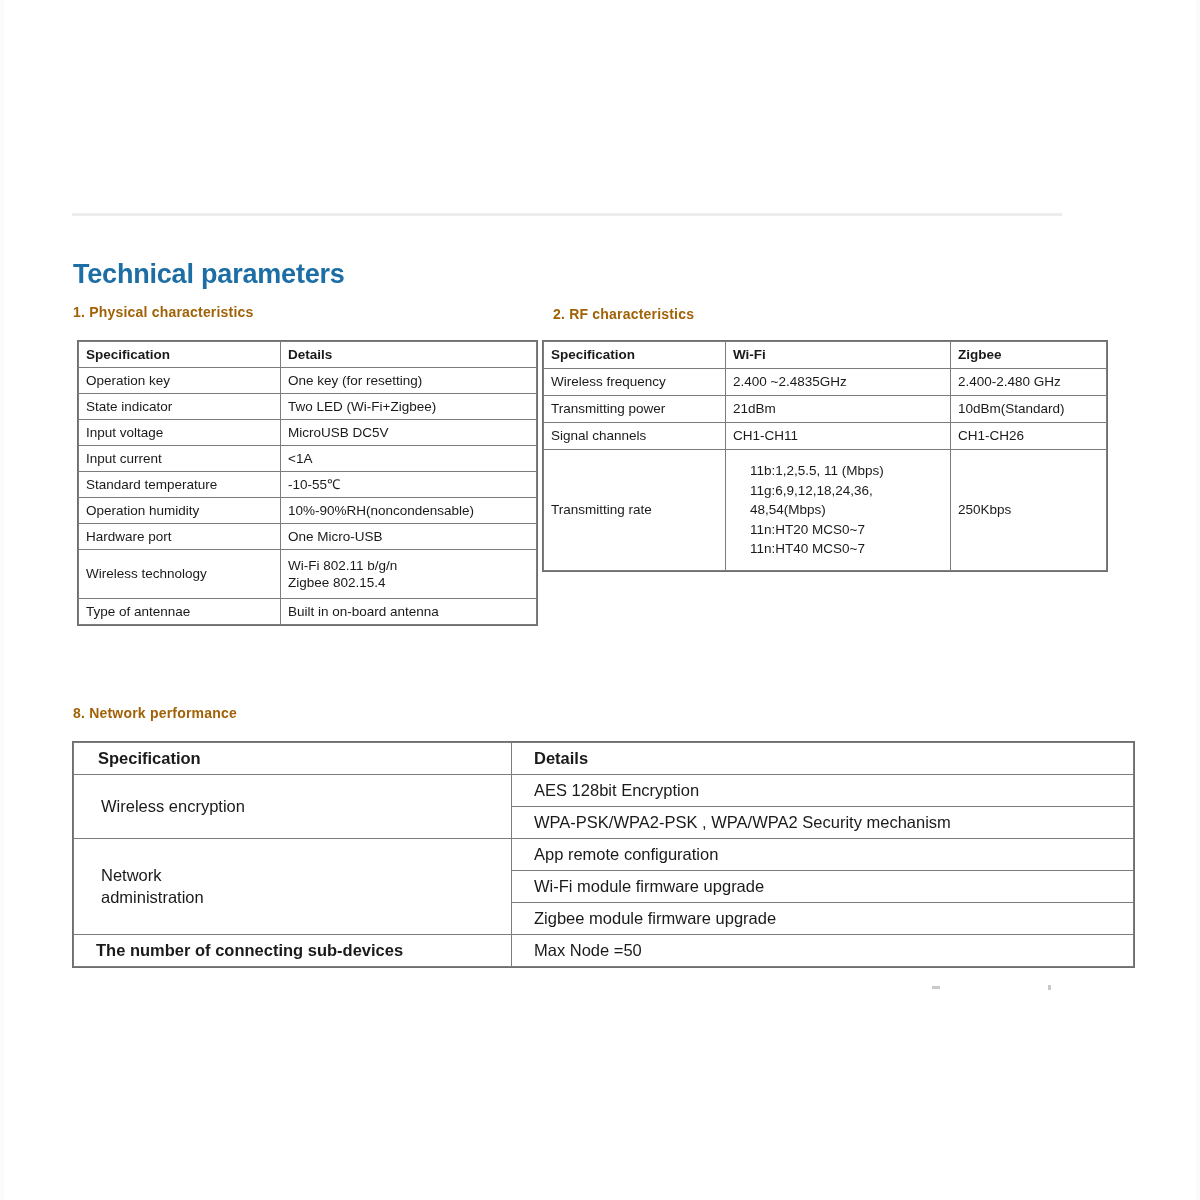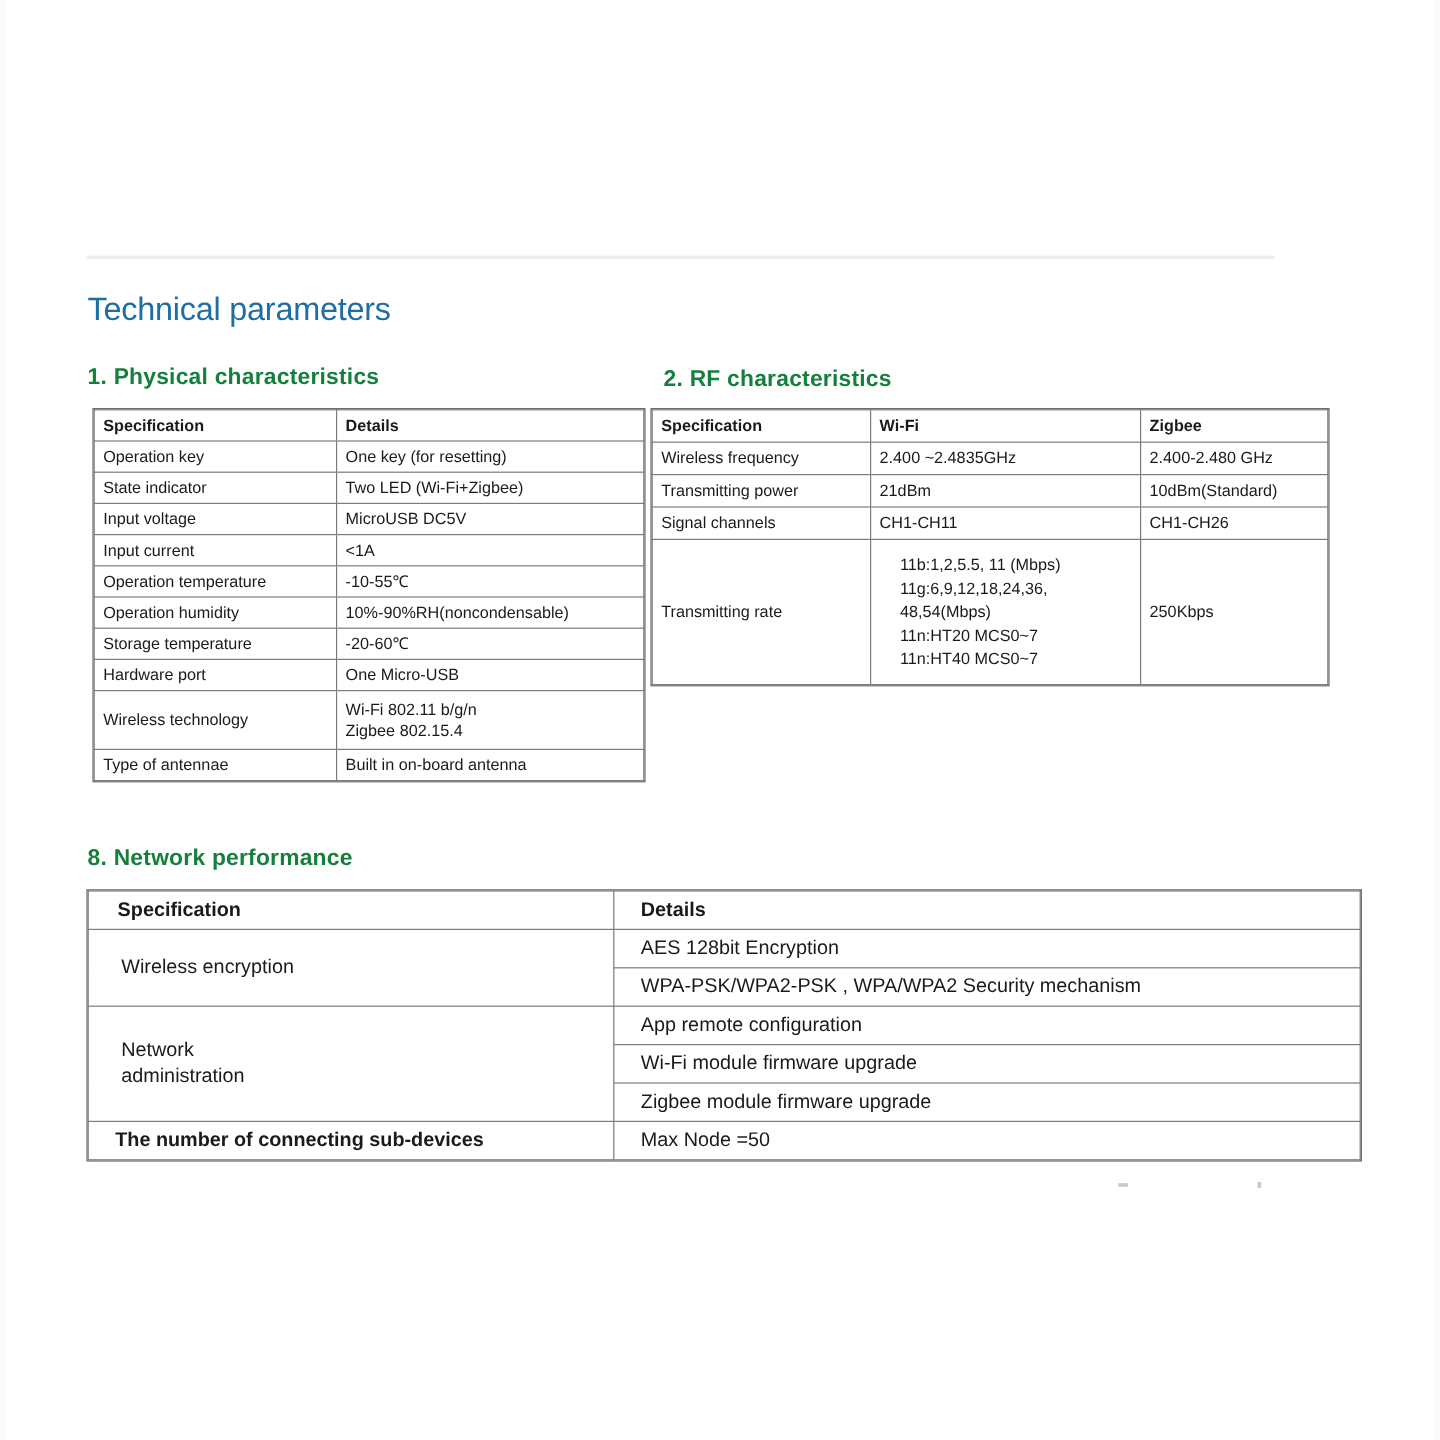--- a/index.html
+++ b/index.html
@@ -41,33 +41,33 @@
     left: 72px;
     top: 213px;
     width: 990px;
     height: 3px;
     background: #eceded;
   }
 
   .doc-title {
     position: absolute;
     left: 73px;
-    top: 243px;
+    top: 259px;
     font-size: 27px;
-    font-weight: normal;
+    font-weight: bold;
     color: #1c6ea4;
     letter-spacing: -0.2px;
     white-space: nowrap;
   }
 
   .section-heading {
     position: absolute;
-    font-size: 19px;
+    font-size: 14px;
     font-weight: bold;
-    color: #15803d;
+    color: #a16207;
     letter-spacing: 0.2px;
     white-space: nowrap;
   }
   #sec1-heading { left: 73px; top: 304px; }
   #sec2-heading { left: 553px; top: 306px; }
   #sec3-heading { left: 73px; top: 705px; }
 
   
   table.spec {
     position: absolute;
@@ -195,30 +195,26 @@
       </tr>
       <tr>
         <td class="c-spec">Input voltage</td>
         <td class="c-det">MicroUSB DC5V</td>
       </tr>
       <tr>
         <td class="c-spec">Input current</td>
         <td class="c-det">&lt;1A</td>
       </tr>
       <tr>
-        <td class="c-spec">Operation temperature</td>
+        <td class="c-spec">Standard temperature</td>
         <td class="c-det">-10-55℃</td>
       </tr>
       <tr>
         <td class="c-spec">Operation humidity</td>
         <td class="c-det">10%-90%RH(noncondensable)</td>
-      </tr>
-      <tr>
-        <td class="c-spec">Storage temperature</td>
-        <td class="c-det">-20-60℃</td>
       </tr>
       <tr>
         <td class="c-spec">Hardware port</td>
         <td class="c-det">One Micro-USB</td>
       </tr>
       <tr>
         <td class="c-spec tall">Wireless technology</td>
         <td class="c-det tall twoline">Wi-Fi 802.11 b/g/n
    Zigbee 802.15.4</td>
       </tr>

